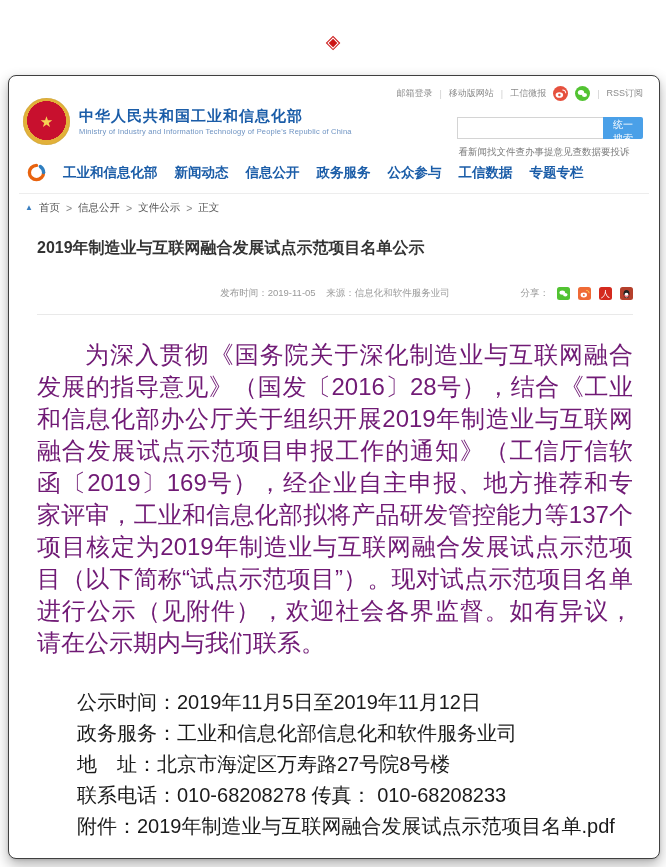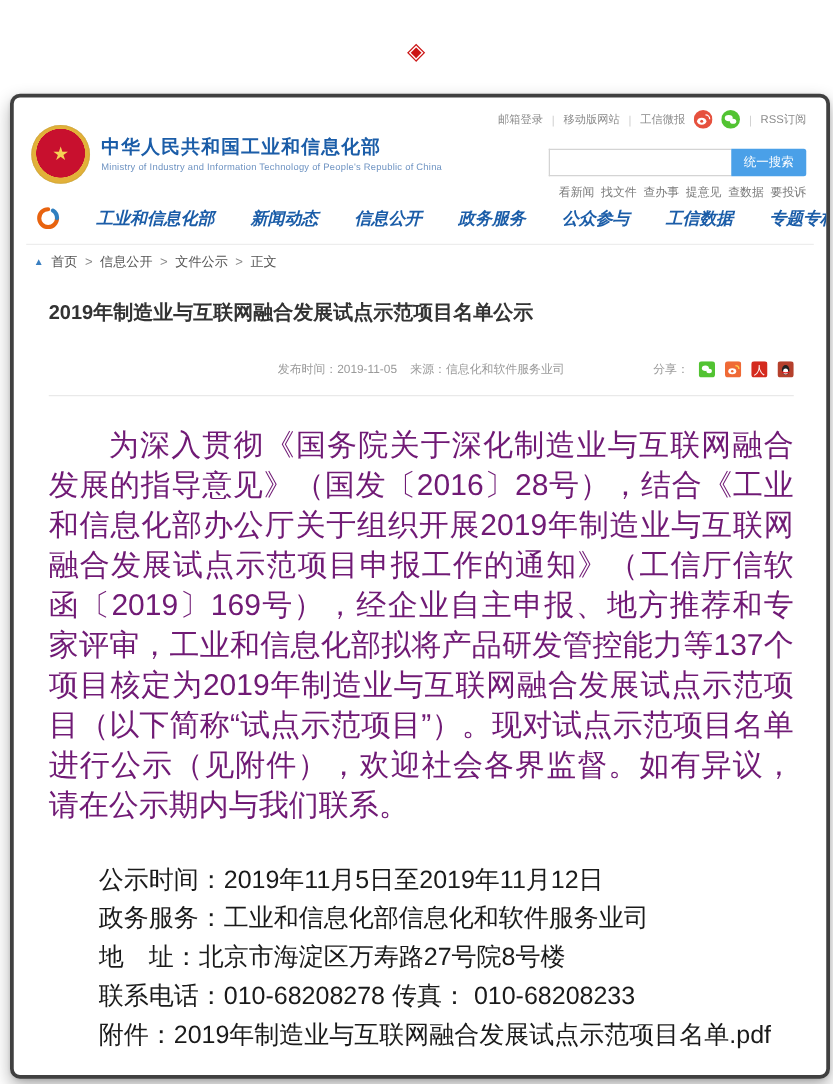--- a/index.html
+++ b/index.html
@@ -1,43 +1,43 @@
 <!DOCTYPE html>
 <html><head>
 <meta charset="utf-8">
 <style>
   html,body{margin:0;padding:0;background:#ffffff;width:666px;height:867px;overflow:hidden;
     font-family:"Liberation Sans","DejaVu Sans",sans-serif;}
   .top-icon{position:absolute;top:30px;left:0;width:666px;text-align:center;
     font-size:19px;color:#cc1414;}
   .card{position:absolute;left:8px;top:75px;width:650px;height:782px;background:#fff;
-    border:3px solid #404040;border-radius:8px;
+    border:1px solid #404040;border-radius:8px;
     box-shadow:0 6px 14px rgba(0,0,0,.30),0 1px 3px rgba(0,0,0,.12);overflow:hidden;}
   
   .utility-row{position:absolute;top:10px;right:16px;display:flex;align-items:center;gap:7px;
     font-size:9px;color:#8b8b8b;white-space:nowrap;}
   .utility-row .sep{color:#cfcfcf;}
   .utility-row .u-link{cursor:pointer;}
   .circ-ic{width:15px;height:15px;display:inline-block;vertical-align:middle;}
   .logo-row{position:absolute;top:22px;left:14px;display:flex;align-items:center;gap:9px;cursor:pointer;}
   .emblem{width:47px;height:47px;border-radius:50%;
     background:radial-gradient(circle at 50% 48%, #c8102e 0 57%, #e2b13a 58% 100%);
     display:flex;align-items:center;justify-content:center;box-shadow:0 0 1px #a88a2a inset;}
   .emblem span{color:#f6d255;font-size:15px;line-height:1;}
   .logo-title{font-size:15px;font-weight:bold;color:#1b5da8;letter-spacing:1px;line-height:1.2;}
   .logo-sub{font-size:7.5px;color:#6e93c2;margin-top:2px;letter-spacing:.2px;}
   .search-row{position:absolute;top:41px;right:16px;display:flex;align-items:stretch;}
   .search-input{width:146px;height:22px;border:1px solid #d4d4d4;border-right:none;box-sizing:border-box;
     outline:none;font-size:11px;padding:0 5px;}
-  .search-btn{width:60px;height:22px;background:#4aa0e8;color:#fff;border:none;font-size:10px;
+  .search-btn{width:40px;height:22px;background:#4aa0e8;color:#fff;border:none;font-size:10px;
     cursor:pointer;font-family:inherit;border-radius:0 2px 2px 0;}
   .quick-links{position:absolute;top:70px;right:16px;width:198px;display:flex;
-    justify-content:space-between;font-size:9.5px;color:#7a7a7a;}
+    justify-content:center;font-size:9.5px;color:#7a7a7a;}
   .quick-links span{cursor:pointer;}
-  .nav{position:absolute;top:87px;left:18px;display:flex;align-items:center;gap:29px;font-style:italic;}
+  .nav{position:absolute;top:87px;left:18px;display:flex;align-items:center;gap:17px;}
   .nav-logo{width:19px;height:19px;}
   .nav-item{font-size:13.5px;font-weight:bold;color:#1b5da8;cursor:pointer;white-space:nowrap;}
   .header-divider{position:absolute;top:117px;left:10px;right:10px;border-top:1px solid #ededed;}
   
   .breadcrumb{position:absolute;top:125px;left:16px;display:flex;align-items:center;gap:6px;
     font-size:10.5px;color:#555;}
   .bc-arrow{color:#3a7fc1;font-size:8px;line-height:1;}
   .breadcrumb .bc-sep{color:#888;}
   .breadcrumb .bc-item{cursor:pointer;}
   

